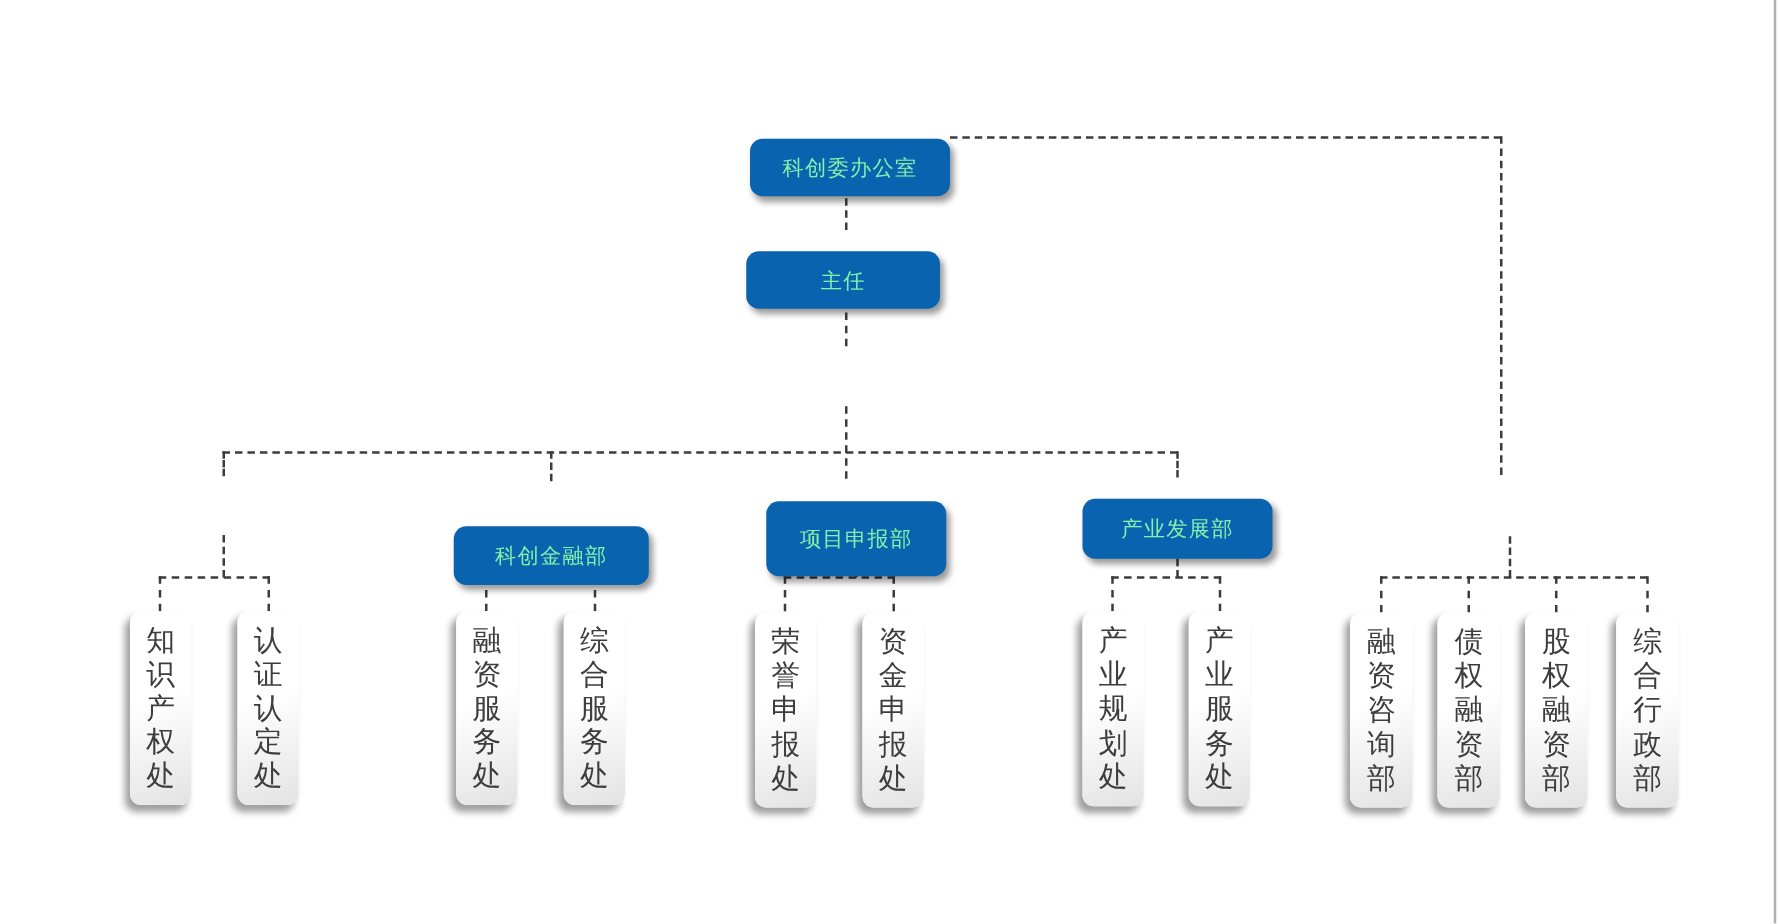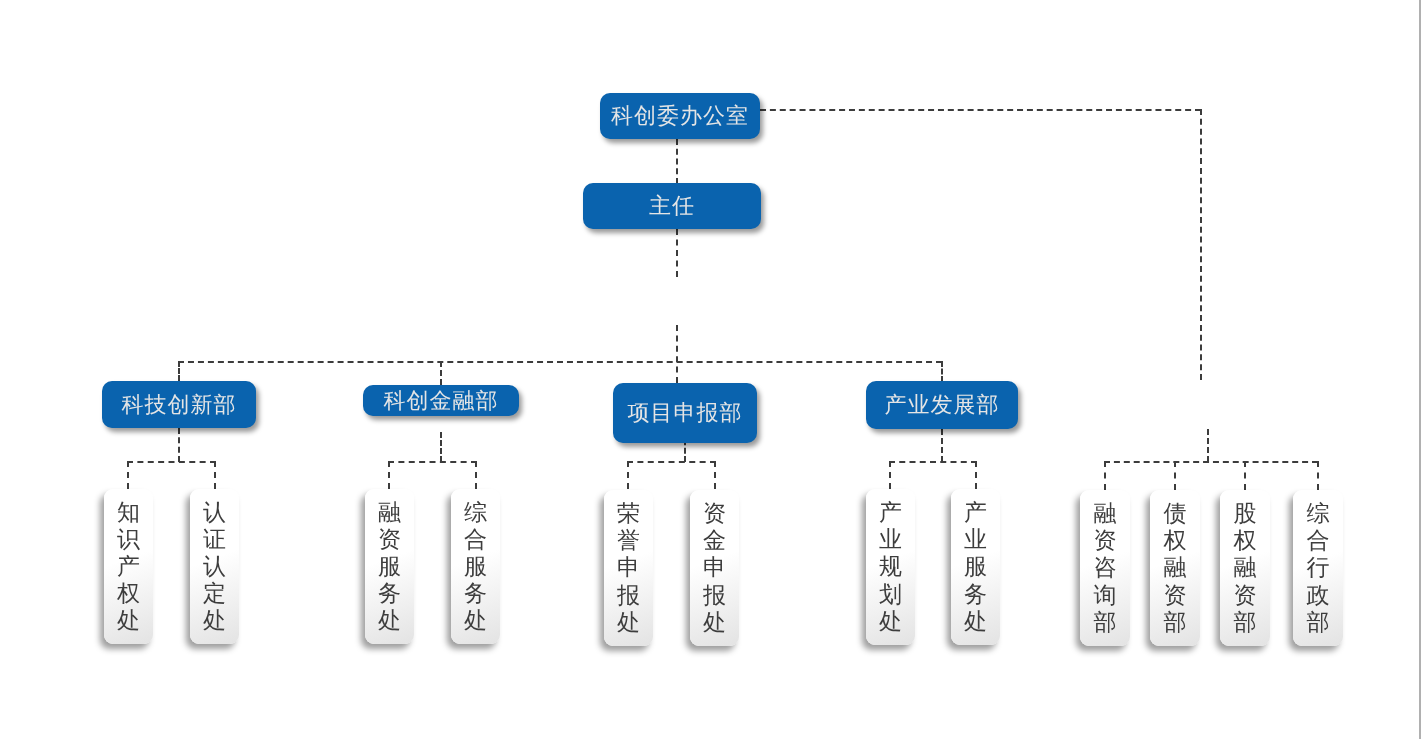--- a/index.html
+++ b/index.html
@@ -30,24 +30,25 @@
   .node {
     position: absolute;
     display: flex;
     align-items: center;
     justify-content: center;
     box-sizing: border-box;
   }
   .node.blue {
     background: #0a63ae;
     border-radius: 10px;
-    color: #e5e5e5;
-    font-size: 22px;
+    color: #86efac;
+    font-size: 17px;
     letter-spacing: 1px;
     box-shadow: 3px 4px 5px rgba(0,0,0,0.40);
+    margin-top: 18px;
   }
   
   .node.sub {
     background: linear-gradient(160deg, #ffffff 45%, #e3e3e3 100%);
     border-radius: 9px;
     color: #3d3d3d;
     font-size: 23px;
     box-shadow: -4px 5px 6px rgba(0,0,0,0.38);
     flex-direction: column;
     justify-content: space-evenly;
@@ -101,26 +102,25 @@
 
   <div class="vline" style="left:1207px;top:429px;height:33px"></div>
   <div class="hline" style="left:1104px;top:461px;width:214px"></div>
   <div class="vline" style="left:1104px;top:461px;height:29px"></div>
   <div class="vline" style="left:1174px;top:461px;height:29px"></div>
   <div class="vline" style="left:1244px;top:461px;height:29px"></div>
   <div class="vline" style="left:1317px;top:461px;height:29px"></div>
 
   <div class="node blue" style="left:600px;top:93px;width:160px;height:46px">科创委办公室</div>
 
-  <div class="node blue" style="left:583px;top:183px;width:178px;height:46px">主任</div>
-
-
-  <div class="node blue" style="left:102px;top:381px;width:154px;height:47px">科技创新部</div>
-
-  <div class="node blue" style="left:363px;top:385px;width:156px;height:31px">科创金融部</div>
+  <div class="node blue" style="left:597px;top:183px;width:155px;height:46px">主任</div>
+
+
+
+  <div class="node blue" style="left:363px;top:403px;width:156px;height:47px">科创金融部</div>
 
   <div class="node blue" style="left:613px;top:383px;width:144px;height:60px">项目申报部</div>
 
   <div class="node blue" style="left:866px;top:381px;width:152px;height:48px">产业发展部</div>
 
 
   <div class="node sub" style="left:104px;top:489px;width:49px;height:155px">
       <div>知</div>
       <div>识</div>
       <div>产</div>

